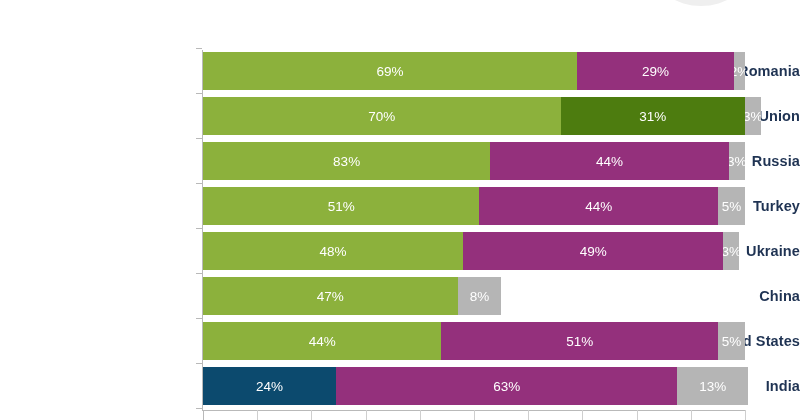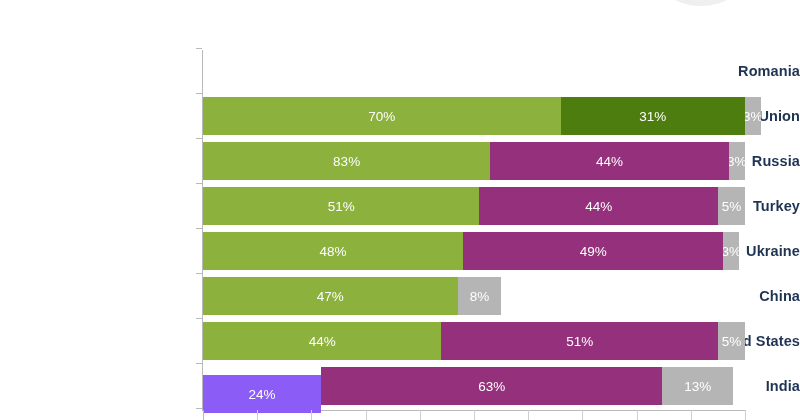--- a/index.html
+++ b/index.html
@@ -56,20 +56,25 @@
 
 <div id="root">
 
   <div class="top-arc"></div>
 
   <div class="plot" id="plot">
     <div class="y-axis"></div>
     <div class="x-axis"></div>
   <div class="row" style="top: 52px; width: 800px;">
         <div class="cat-label">Romania</div>
+        <div class="bar">
+          <div class="seg" style="width: 373.98px; background: rgb(140, 177, 60);">69%</div>
+          <div class="seg" style="width: 157.18px; background: rgb(148, 48, 124);">29%</div>
+          <div class="seg gray" style="width: 10.84px; background: rgb(181, 181, 181);">2%</div>
+        </div>
       </div>
       <div class="row" style="top: 97px; width: 800px;">
         <div class="cat-label">European Union</div>
         <div class="bar">
           <div class="seg" style="width: 357.72px; background: rgb(140, 177, 60);">70%</div>
           <div class="seg" style="width: 184px; background: #4d7c0f;">31%</div>
           <div class="seg gray" style="width: 16.26px; background: rgb(181, 181, 181);">3%</div>
         </div>
       </div>
       <div class="row" style="top: 142px; width: 800px;">
@@ -107,21 +112,21 @@
         <div class="cat-label">United States</div>
         <div class="bar">
           <div class="seg" style="width: 238.48px; background: rgb(140, 177, 60);">44%</div>
           <div class="seg" style="width: 276.42px; background: rgb(148, 48, 124);">51%</div>
           <div class="seg gray" style="width: 27.1px; background: rgb(181, 181, 181);">5%</div>
         </div>
       </div>
       <div class="row" style="top: 367px; width: 800px;">
         <div class="cat-label">India</div>
         <div class="bar">
-          <div class="seg" style="width: 118px; background: #8b5cf6; margin-top: 8px;">24%</div>
+          <div class="seg" style="width: 133px; background: #0c4a6e;">24%</div>
           <div class="seg" style="width: 341.46px; background: rgb(148, 48, 124);">63%</div>
           <div class="seg gray" style="width: 70.46px; background: rgb(181, 181, 181);">13%</div>
         </div>
       </div>
       <div class="y-tick" style="top: 48px;"></div>
       <div class="y-tick" style="top: 93px;"></div>
       <div class="y-tick" style="top: 138px;"></div>
       <div class="y-tick" style="top: 183px;"></div>
       <div class="y-tick" style="top: 228px;"></div>
       <div class="y-tick" style="top: 273px;"></div>

